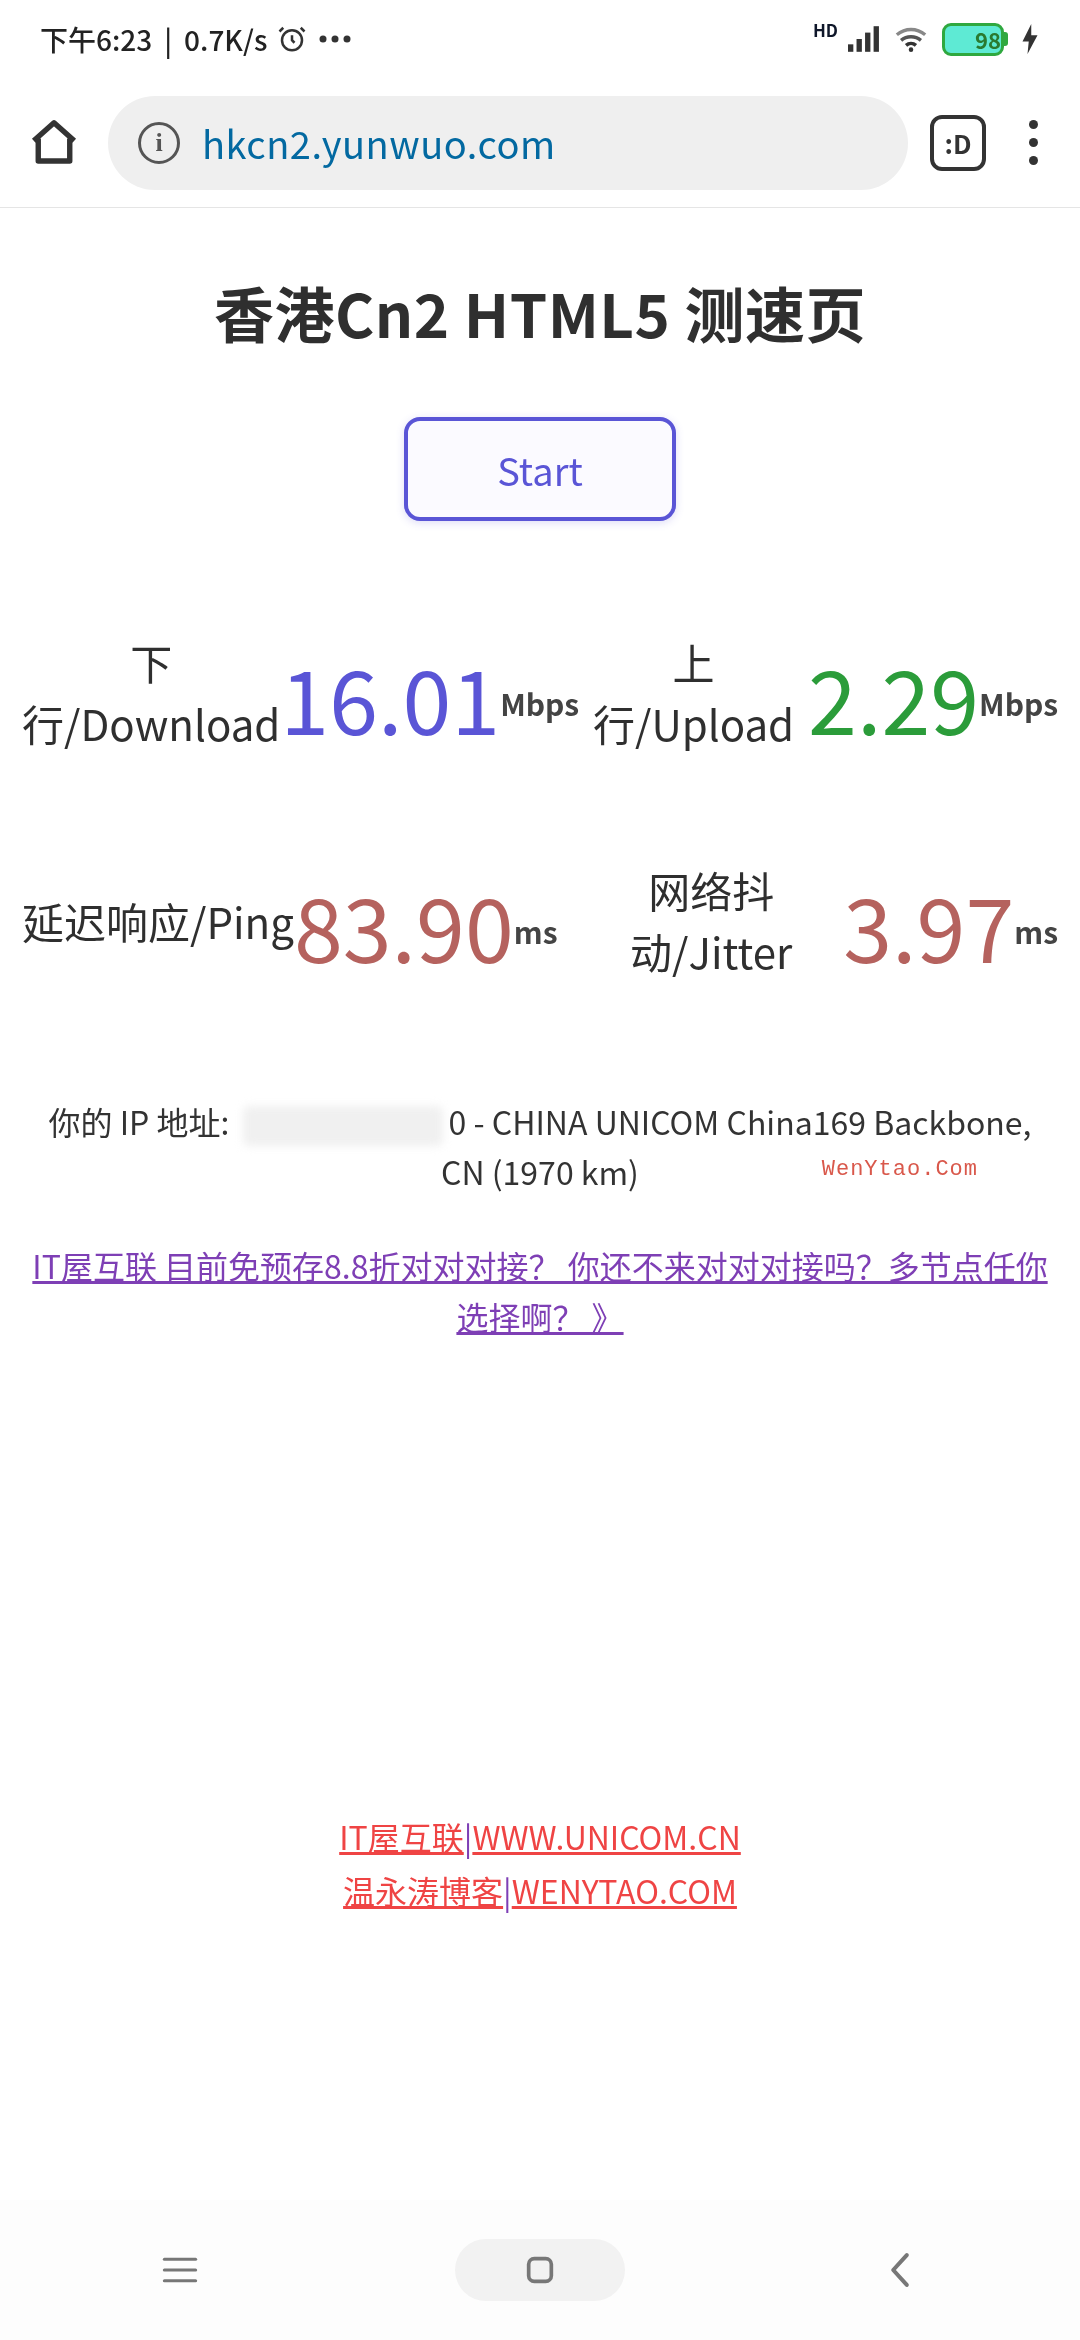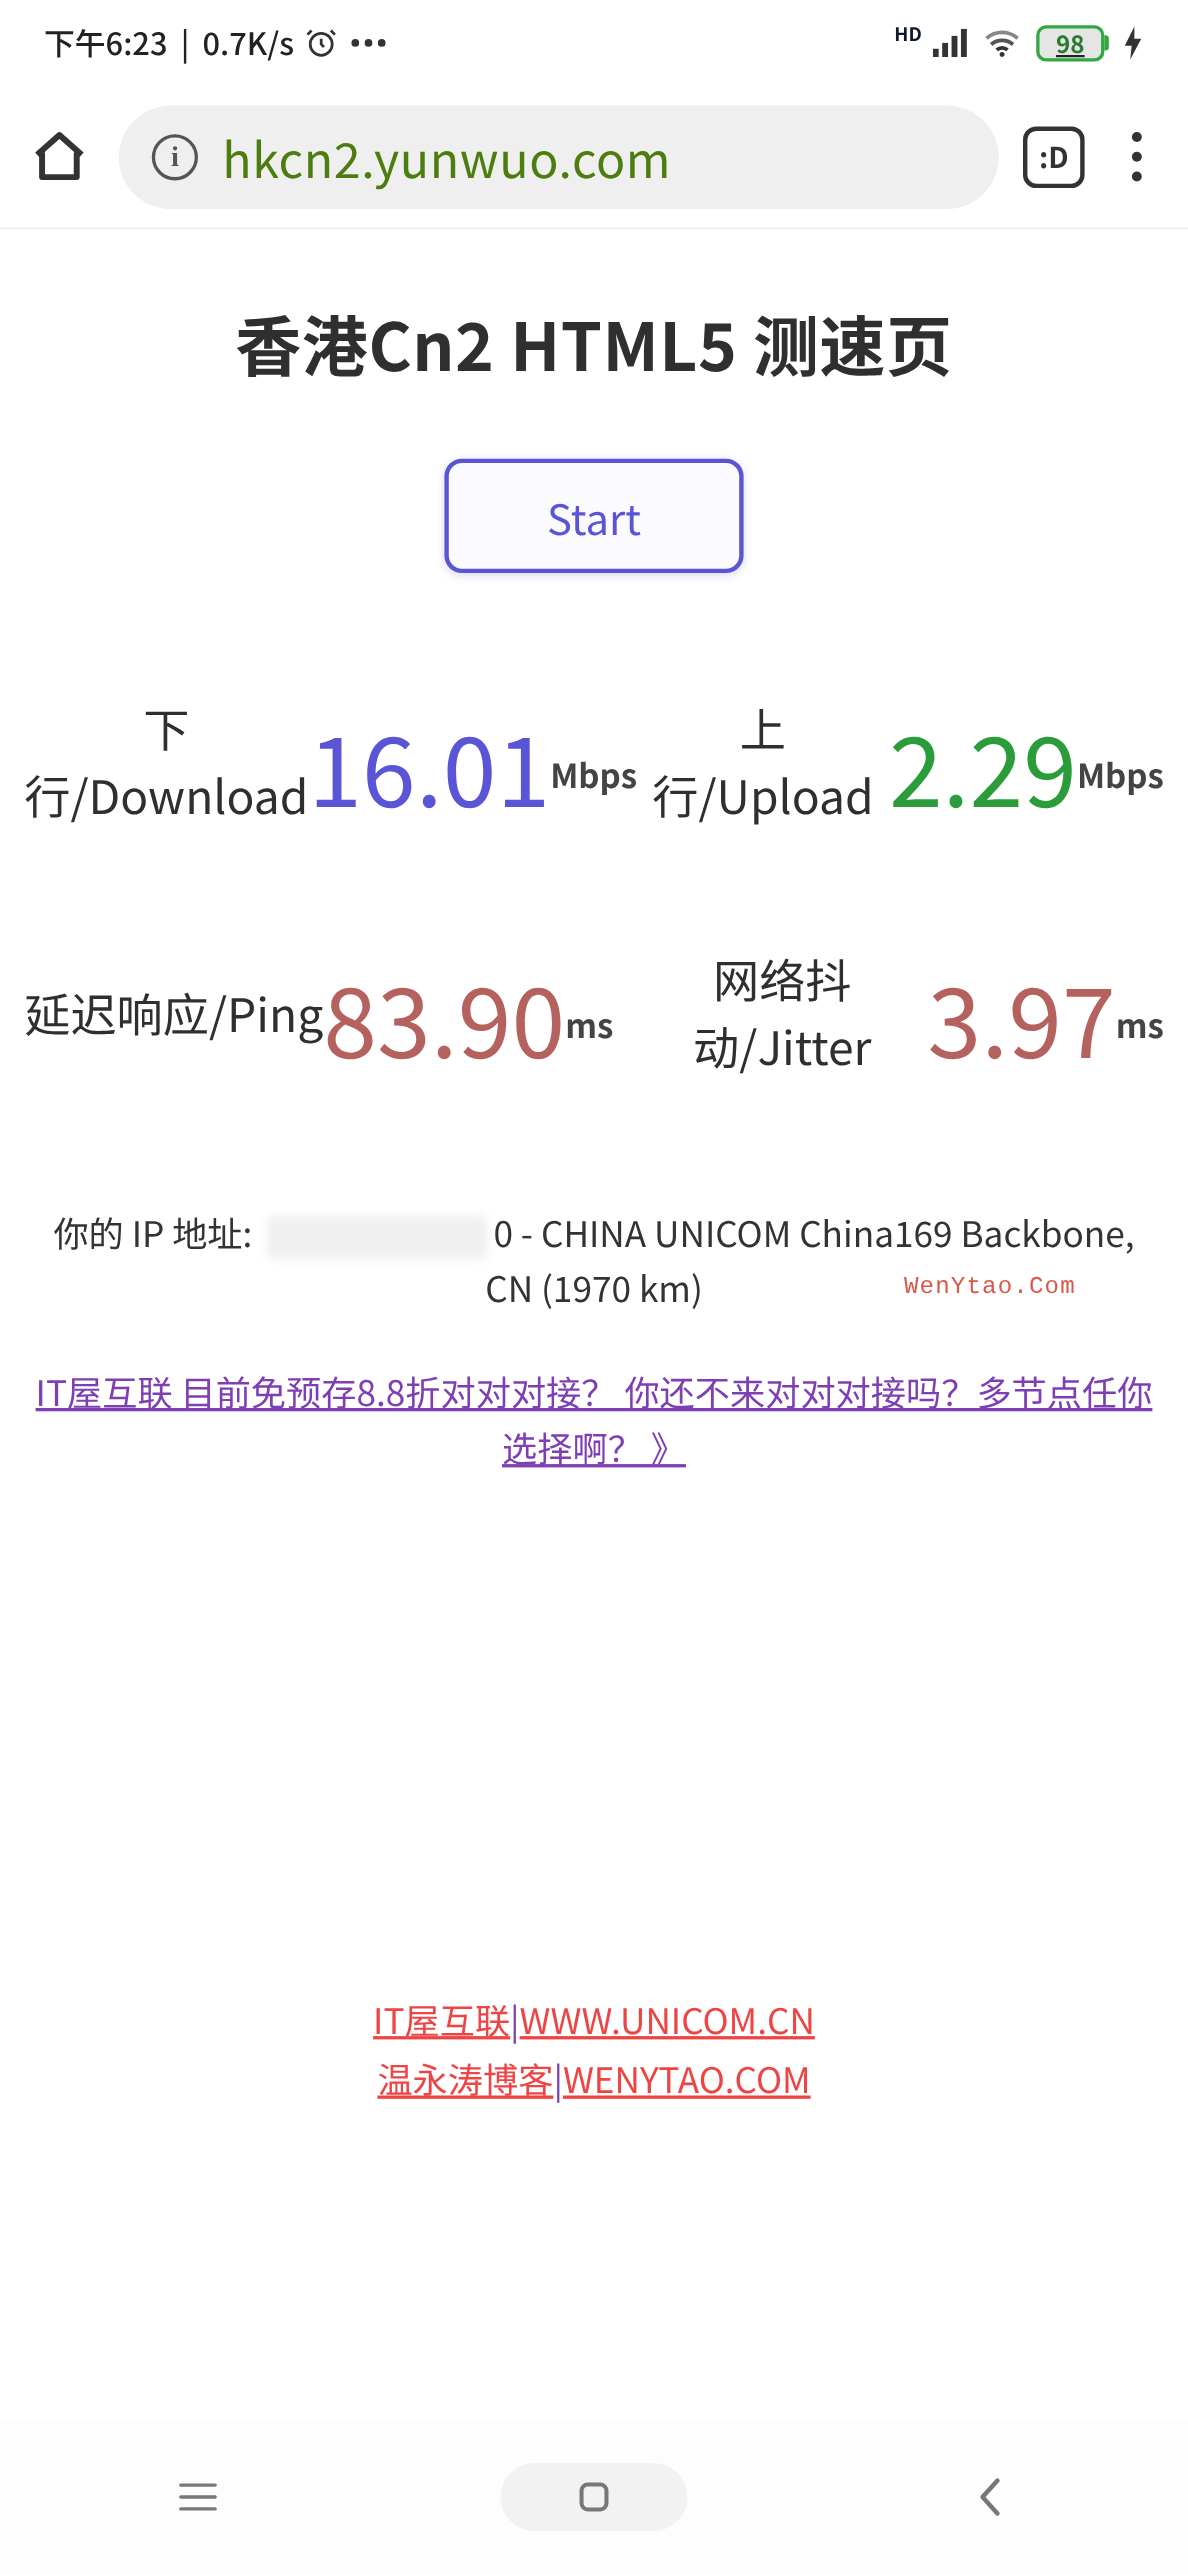--- a/index.html
+++ b/index.html
@@ -7,30 +7,30 @@
 
   
   .status-bar { height: 78px; display: flex; align-items: center; justify-content: space-between; padding: 0 42px 0 40px; font-size: 28px; color: #222; font-weight: 500; }
   .status-left { display: flex; align-items: center; gap: 10px; }
   .status-right { display: flex; align-items: center; gap: 14px; }
   .sb-clock { font-size: 28px; }
   .sb-sep { margin: 0 2px; }
   .alarm-icon svg, .more-icon svg, .signal-icon svg, .wifi-icon svg, .bolt-icon svg { display: block; }
   .hd-label { font-size: 17px; font-weight: 700; color: #0f172a; position: relative; top: -10px; margin-right: -4px; }
   .battery { display: flex; align-items: center; }
-  .batt-body { width: 62px; height: 33px; border: 3px solid #2fa83f; border-radius: 9px; display: flex; align-items: center; justify-content: center; background: #e5e5e5; text-decoration: underline; }
+  .batt-body { width: 62px; height: 33px; border: 3px solid #2fa83f; border-radius: 9px; display: flex; align-items: center; justify-content: flex-end; background: #5eead4; }
   .batt-tip { width: 4px; height: 14px; background: #2fa83f; border-radius: 0 3px 3px 0; }
   .batt-text { font-size: 22px; font-weight: 700; color: #2a7a30; }
 
   
   .browser-bar { height: 130px; display: flex; align-items: center; padding: 0 22px; gap: 22px; border-bottom: 1px solid #e5e5e5; }
   .home-btn { width: 64px; height: 64px; display:flex; align-items:center; justify-content:center; }
   .url-pill { flex: 1; height: 94px; background: #efefef; border-radius: 48px; display: flex; align-items: center; padding: 0 30px; gap: 22px; }
   .info-circle { width: 42px; height: 42px; border: 3.5px solid #555; border-radius: 50%; display:flex; align-items:center; justify-content:center; font-weight:700; font-family: Georgia, serif; font-size:26px; color:#555; }
-  .url-text { font-size: 44px; color: #4d7c0f; letter-spacing: 0.5px; }
+  .url-text { font-size: 38px; color: #0369a1; letter-spacing: 0.5px; }
   .smile-btn { width: 56px; height: 56px; border: 4px solid #333; border-radius: 12px; display:flex; align-items:center; justify-content:center; font-size:26px; font-weight:700; color:#333; }
   .kebab { width: 50px; height: 60px; display:flex; flex-direction:column; align-items:center; justify-content:center; gap:9px; }
   .kebab span { width: 9px; height: 9px; background:#333; border-radius:50%; }
 
   
   .page { padding: 60px 22px 0 22px; text-align: center; }
   .page-title { font-size: 60px; font-weight: 700; color: #2f2f2f; letter-spacing: 0.5px; }
   .start-btn { margin: 62px auto 0 auto; width: 272px; height: 104px; background: #fbfaff; border: 4px solid #5a55d6; border-radius: 16px; display:flex; align-items:center; justify-content:center; font-size: 38px; color:#5a55d6; box-shadow: 0 2px 8px rgba(90,85,214,0.2); cursor:pointer; }
 
   .metrics { margin-top: 110px; display: grid; grid-template-columns: 1fr 1fr; row-gap: 106px; }

